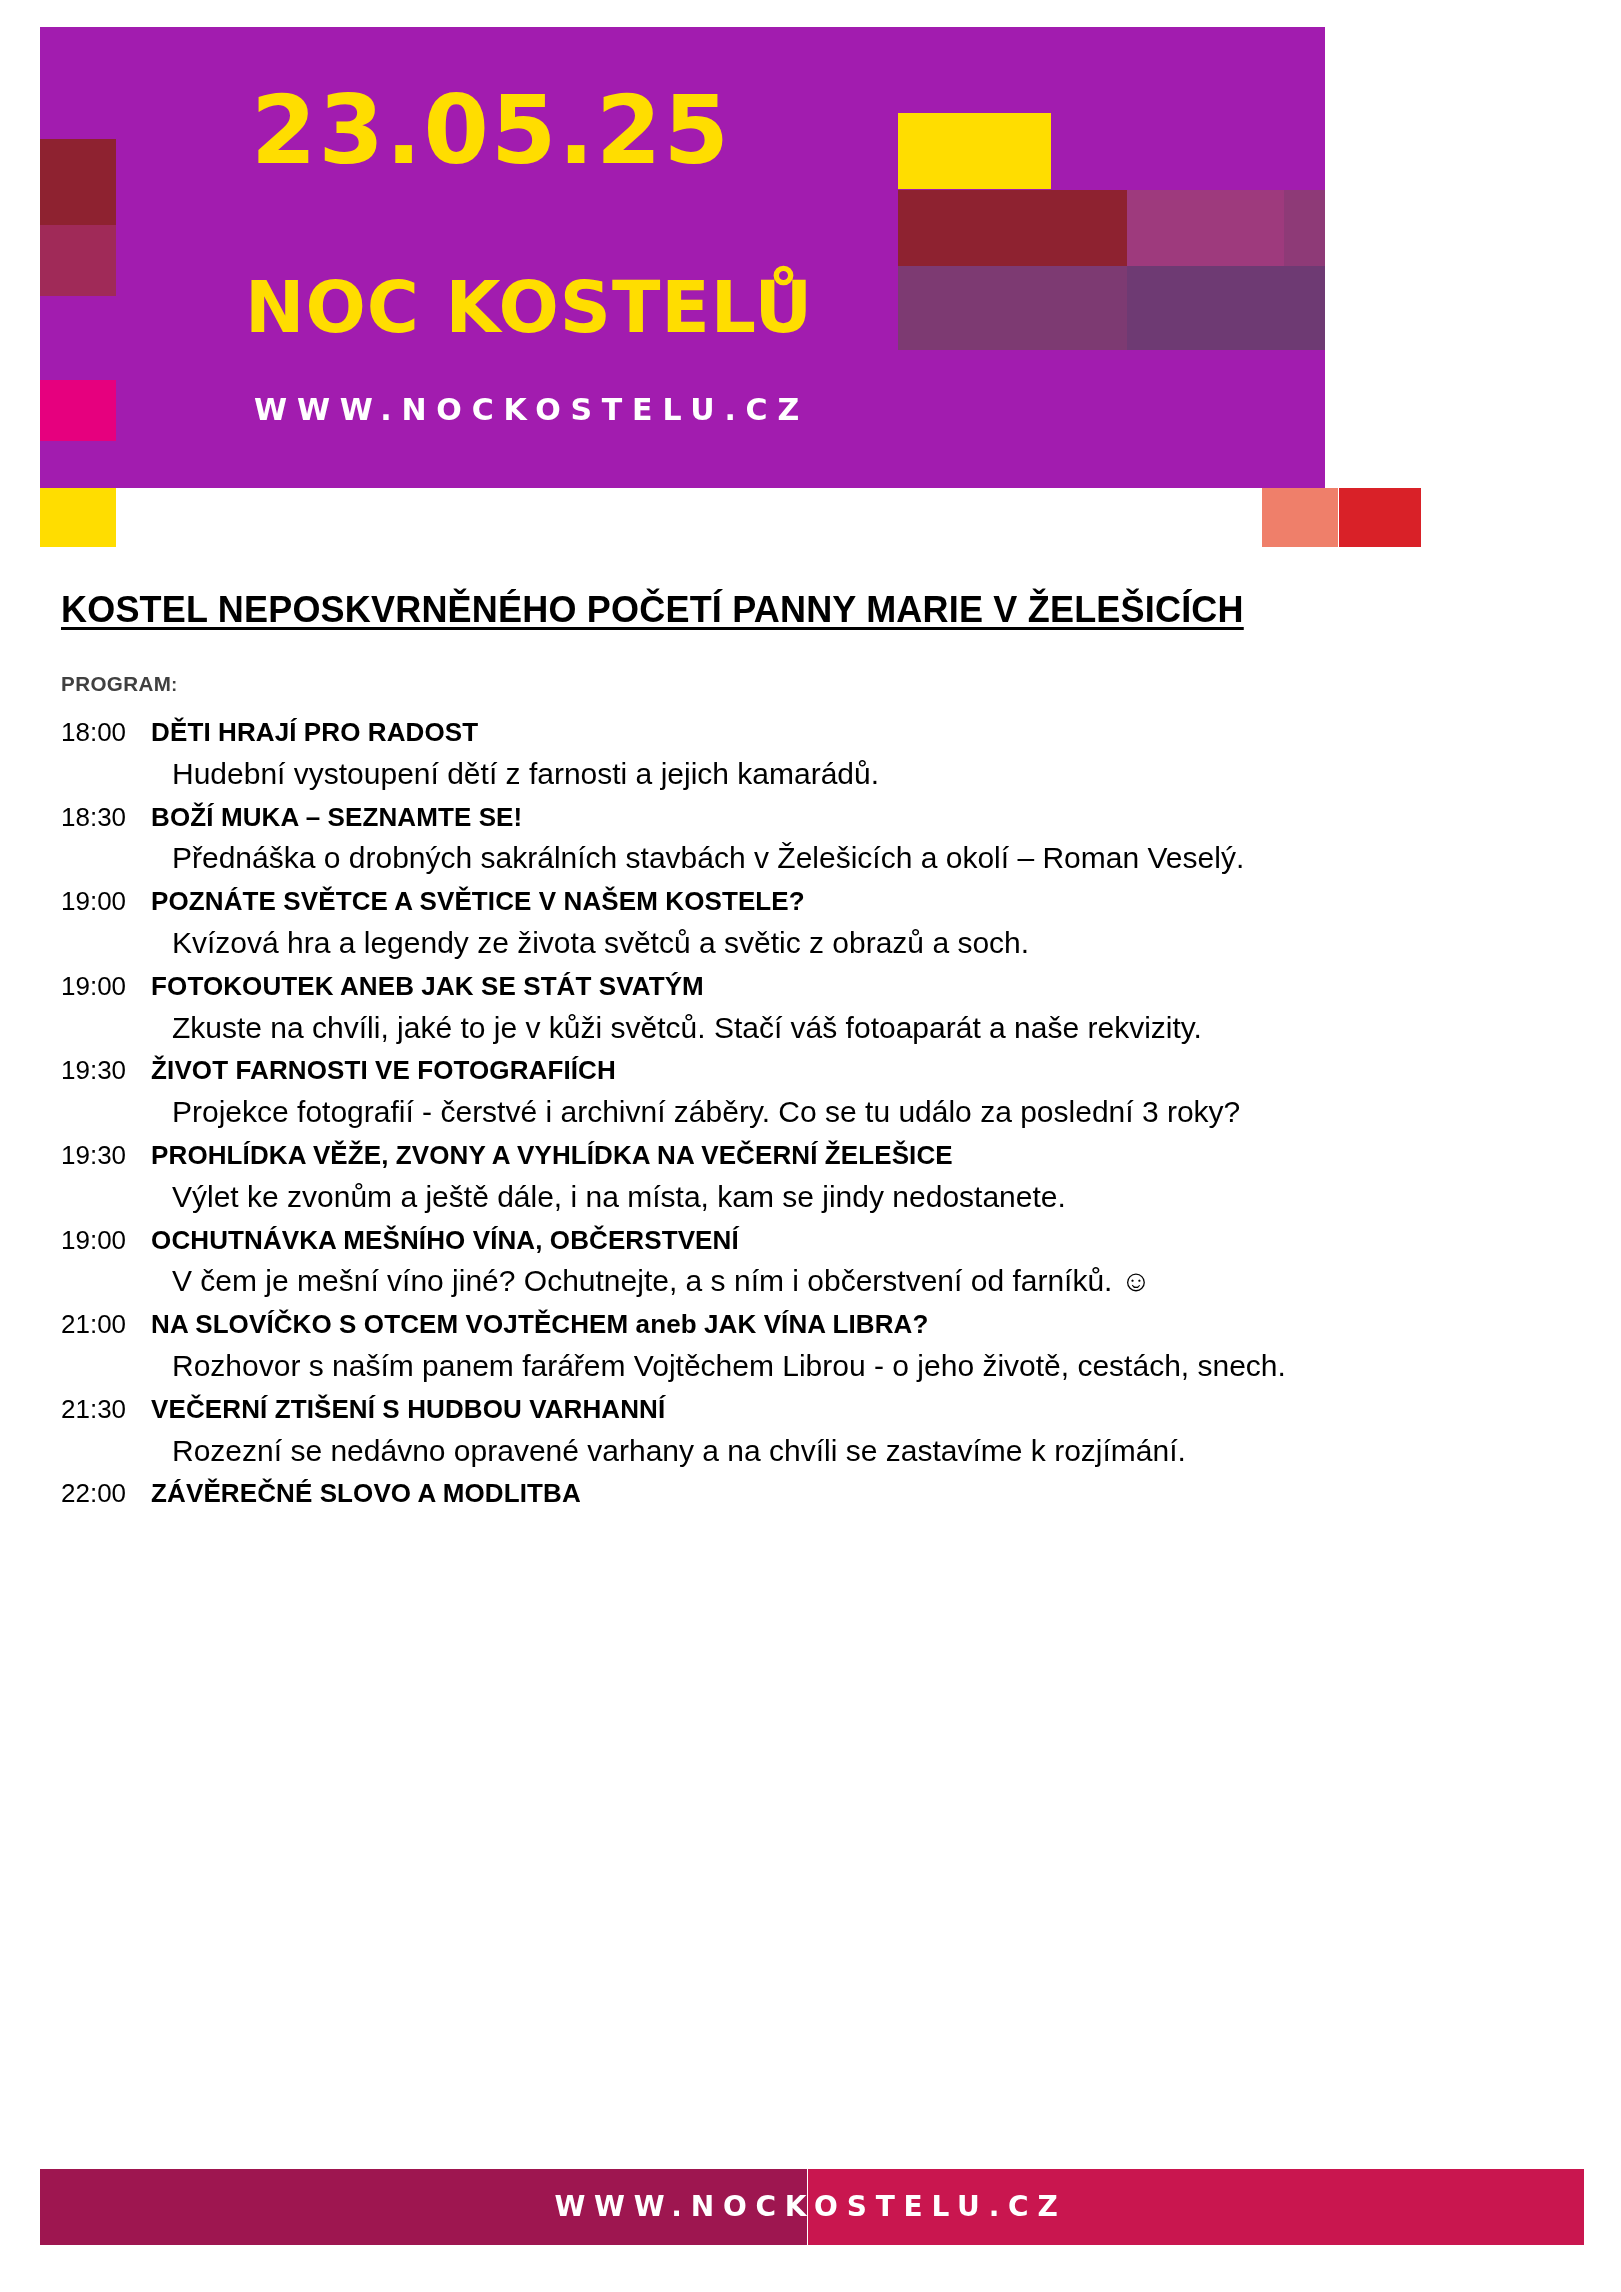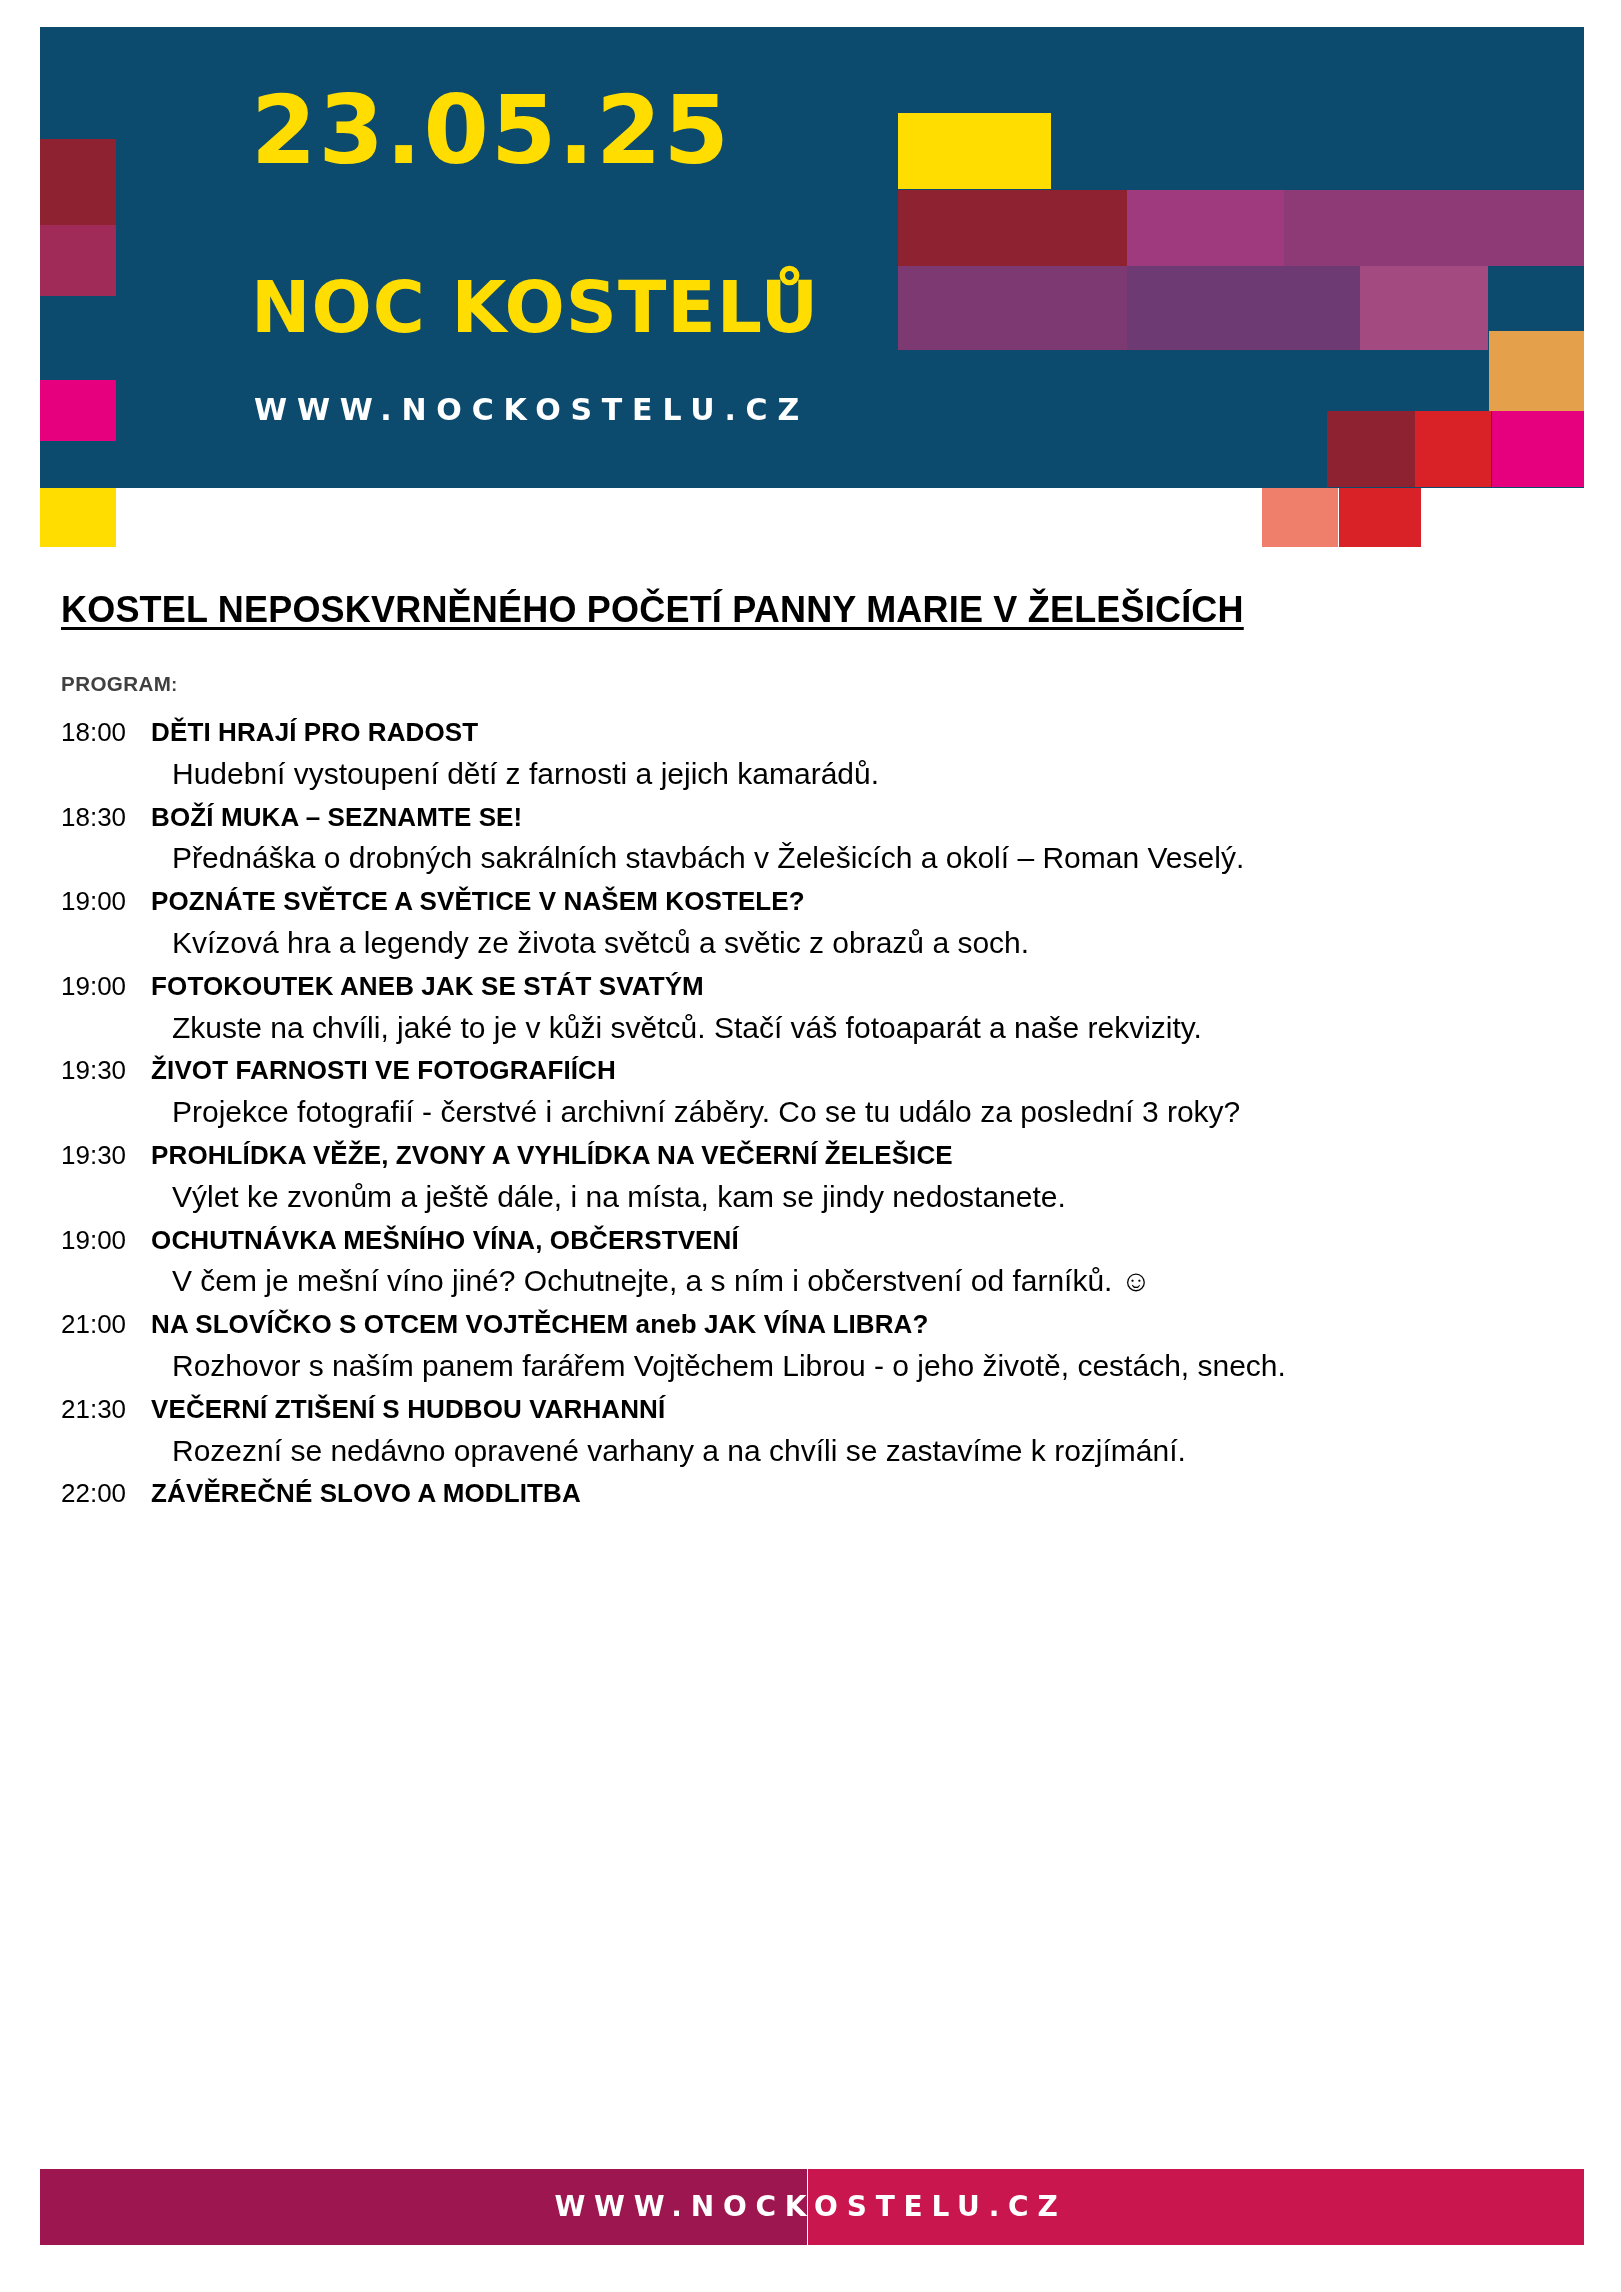--- a/index.html
+++ b/index.html
@@ -21,41 +21,41 @@
     position: relative;
     width: 1621px;
     height: 564px;
     background: #ffffff;
     overflow: hidden;
   }
   .banner-main {
     position: absolute;
     left: 40px;
     top: 27.4px;
-    width: 1544px;
+    width: 1285px;
     height: 461px;
-    background: #0c4a6e;
+    background: #a21caf;
     overflow: hidden;
   }
   .blk { position: absolute; }
 
   .logo-date {
     position: absolute;
     left: 211px;
     top: 57px;
     font-family: "DejaVu Sans", sans-serif;
     font-weight: bold;
     font-size: 94px;
     letter-spacing: 2px;
     color: #ffdd00;
     line-height: 1;
   }
   .logo-title {
     position: absolute;
-    left: 211px;
+    left: 205px;
     top: 245px;
     font-family: "DejaVu Sans", sans-serif;
     font-weight: bold;
     font-size: 71px;
     letter-spacing: 1px;
     color: #ffdd00;
     line-height: 1;
   }
   .logo-web {
     position: absolute;

